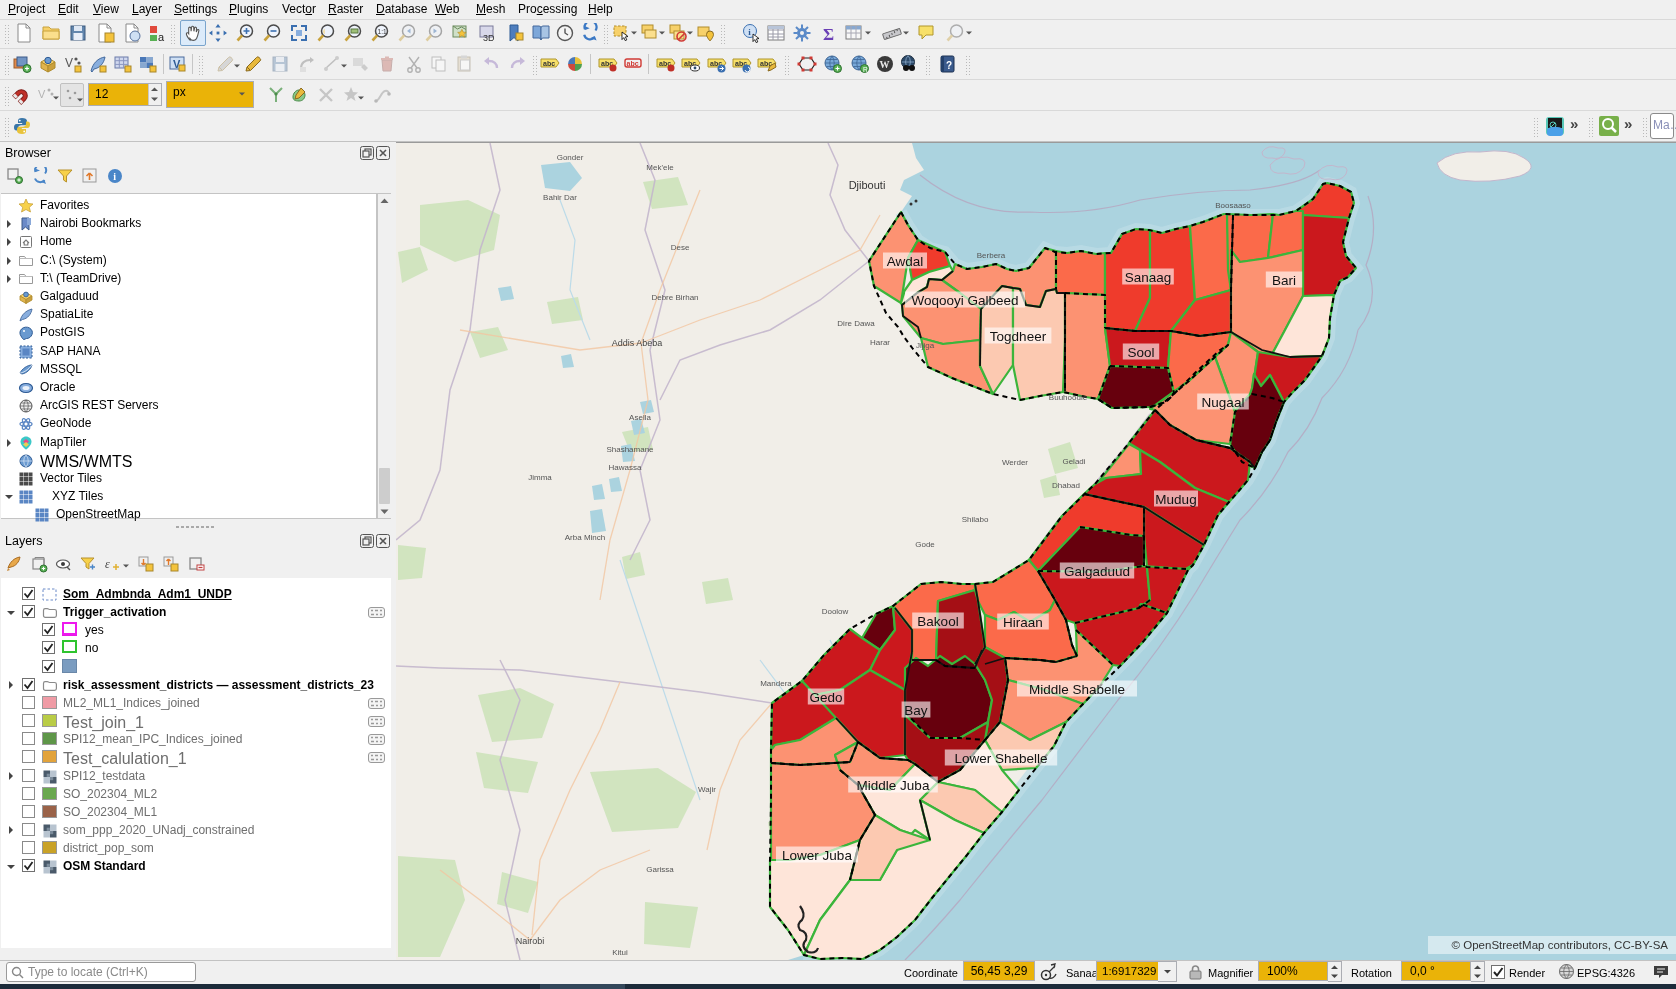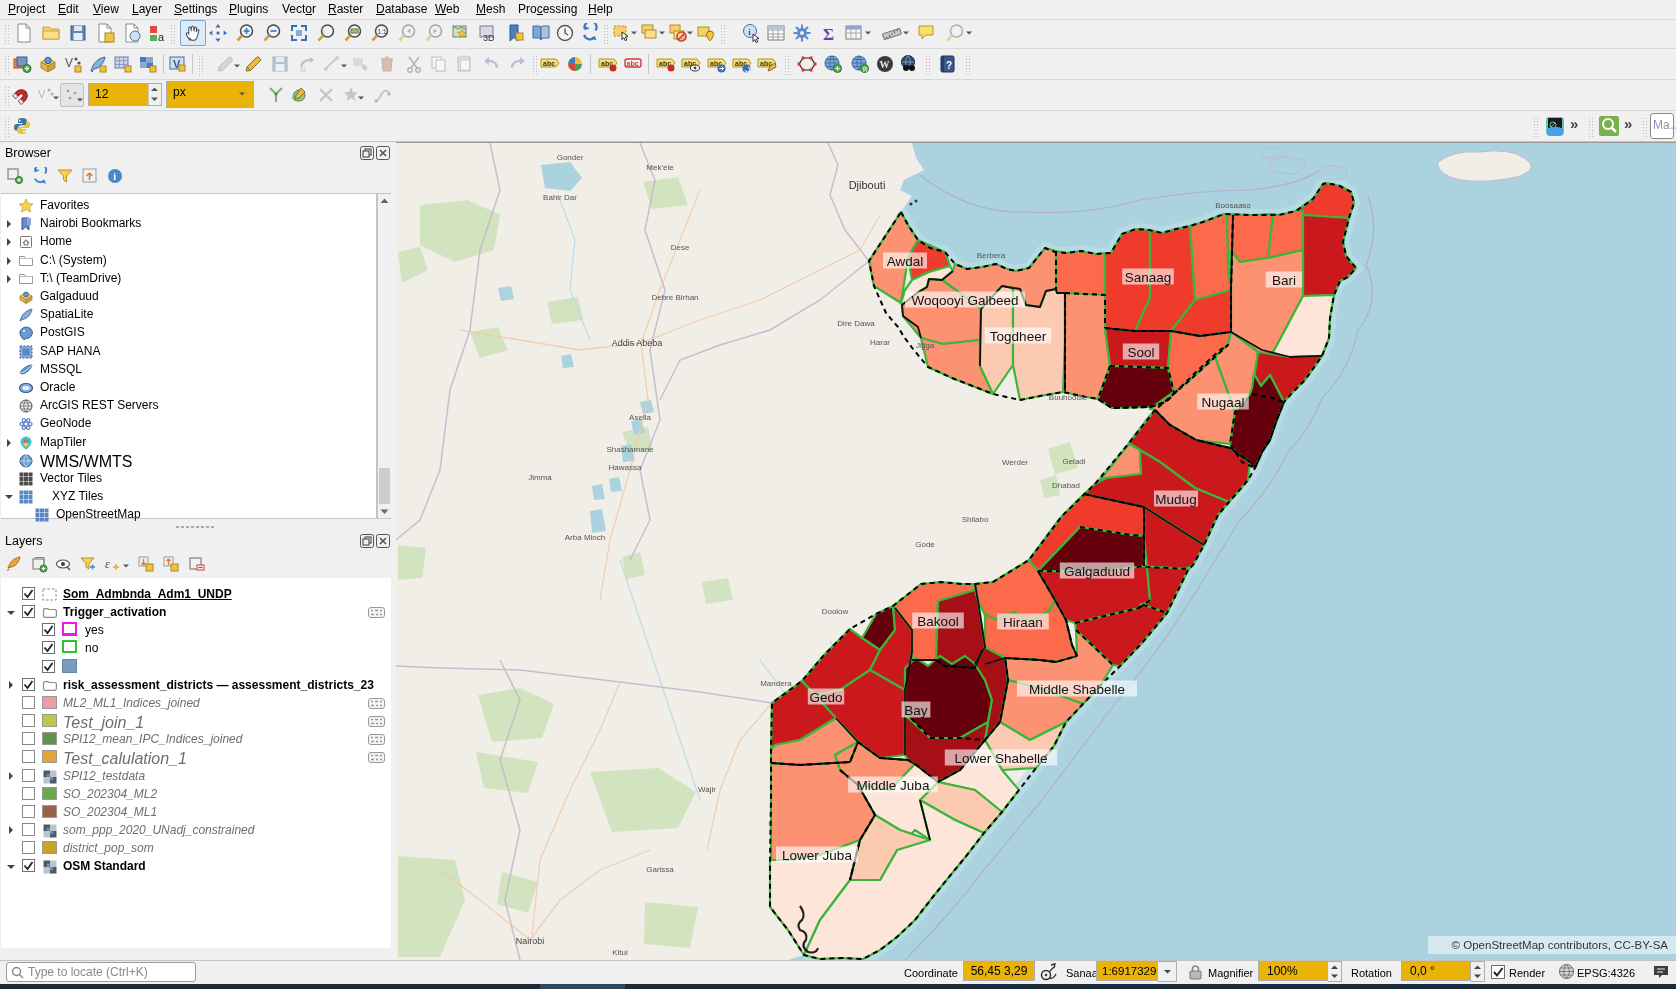--- a/index.html
+++ b/index.html
@@ -4,21 +4,21 @@
 html,body{width:1676px;height:989px;overflow:hidden}
 body{font-family:"Liberation Sans",sans-serif;background:#f0f0f0;position:relative}
 .abs{position:absolute}
 .menu{left:0;top:0;width:1676px;height:19px;background:#f0f0f0;font-size:12px;color:#000}
 .menu span{position:absolute;top:2px}
 .sep{position:absolute;width:5px;height:22px;background-image:radial-gradient(#b9b9b9 34%,transparent 40%);background-size:3px 3px}
 .vline{position:absolute;width:1px;height:20px;background:#c6c6c6}
 .hr{position:absolute;left:0;width:1676px;height:1px;background:#d9d9d9}
 .panel-title{font-size:12.5px;color:#000}
 .tree{font-size:12px;color:#000;background:#fff}
-.ital{color:#6e6e6e;font-style:italic}
+.ital{color:#6e6e6e;}
 .bold{font-weight:bold}
 .statusbar{font-size:11px;color:#000}
 .box{border:1px solid #abadb3;background:#eab308}
 u{text-decoration:underline}
 </style></head><body>
 <div class="abs menu">
     <span style="left:8px"><u>P</u>roject</span>
     <span style="left:58px"><u>E</u>dit</span>
     <span style="left:93px"><u>V</u>iew</span>
     <span style="left:132px"><u>L</u>ayer</span>

